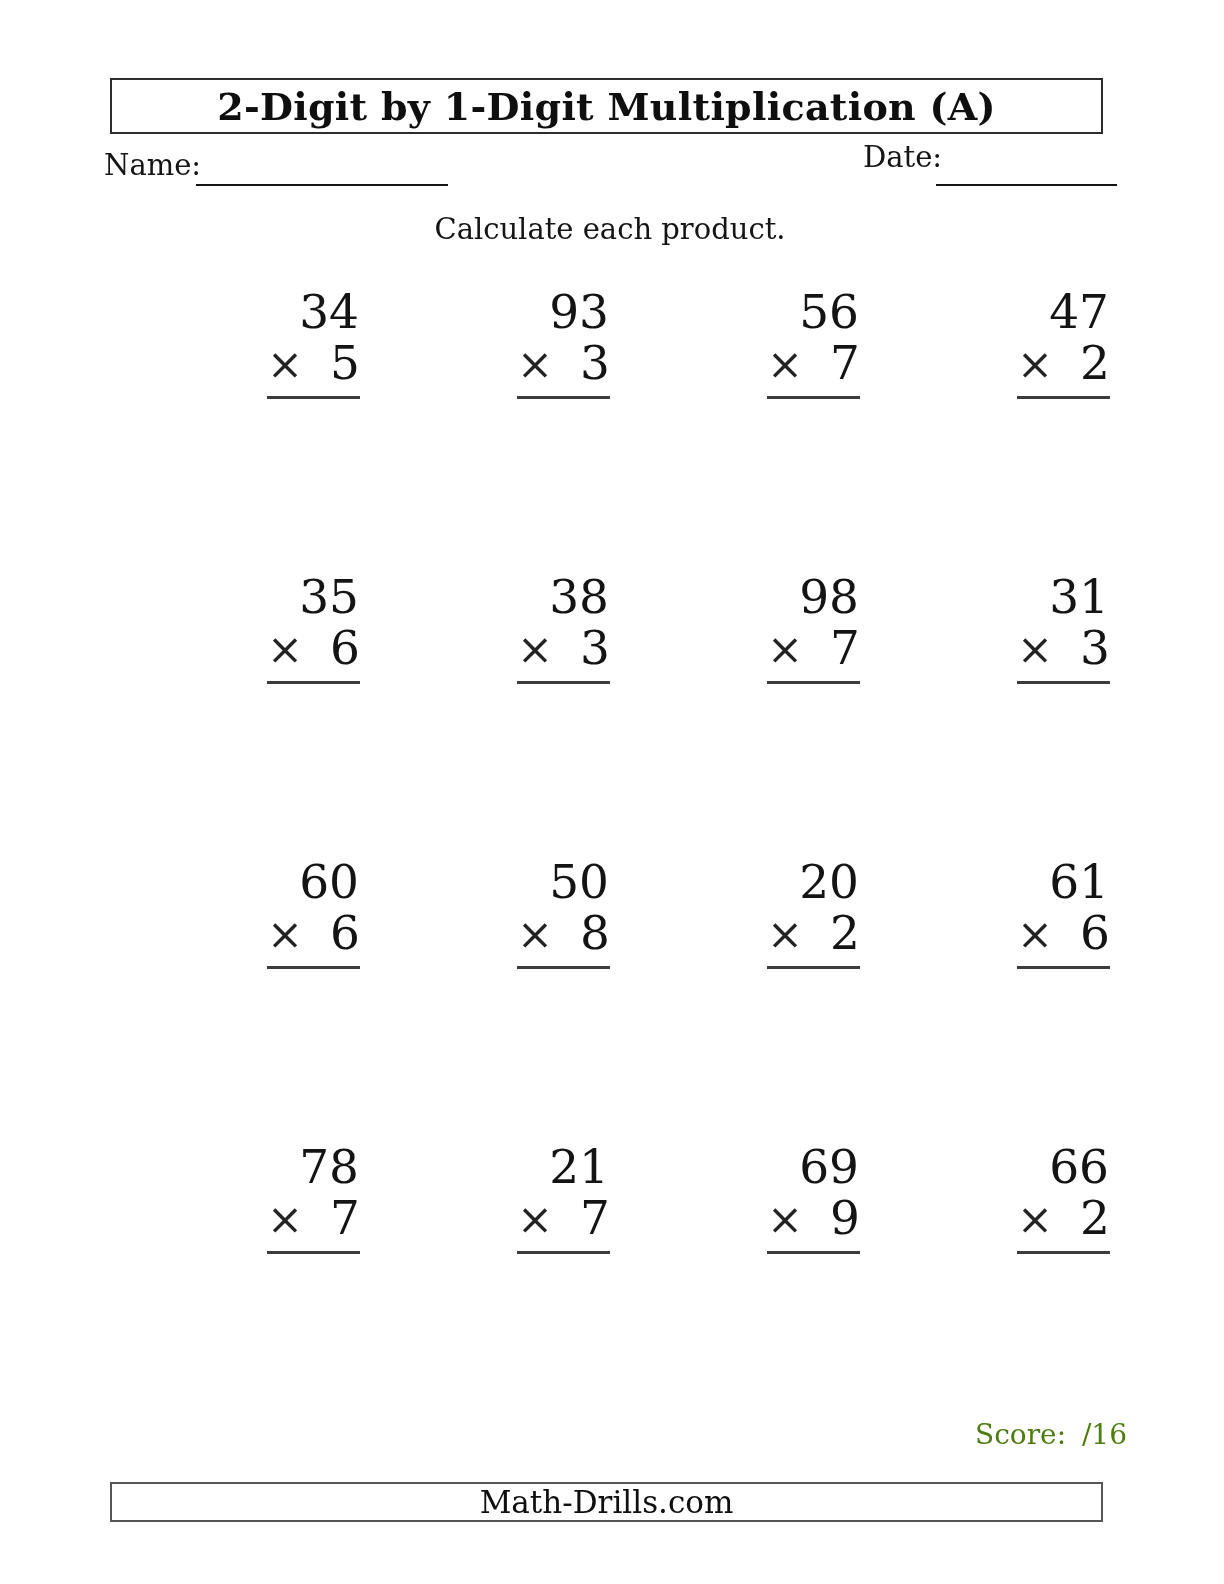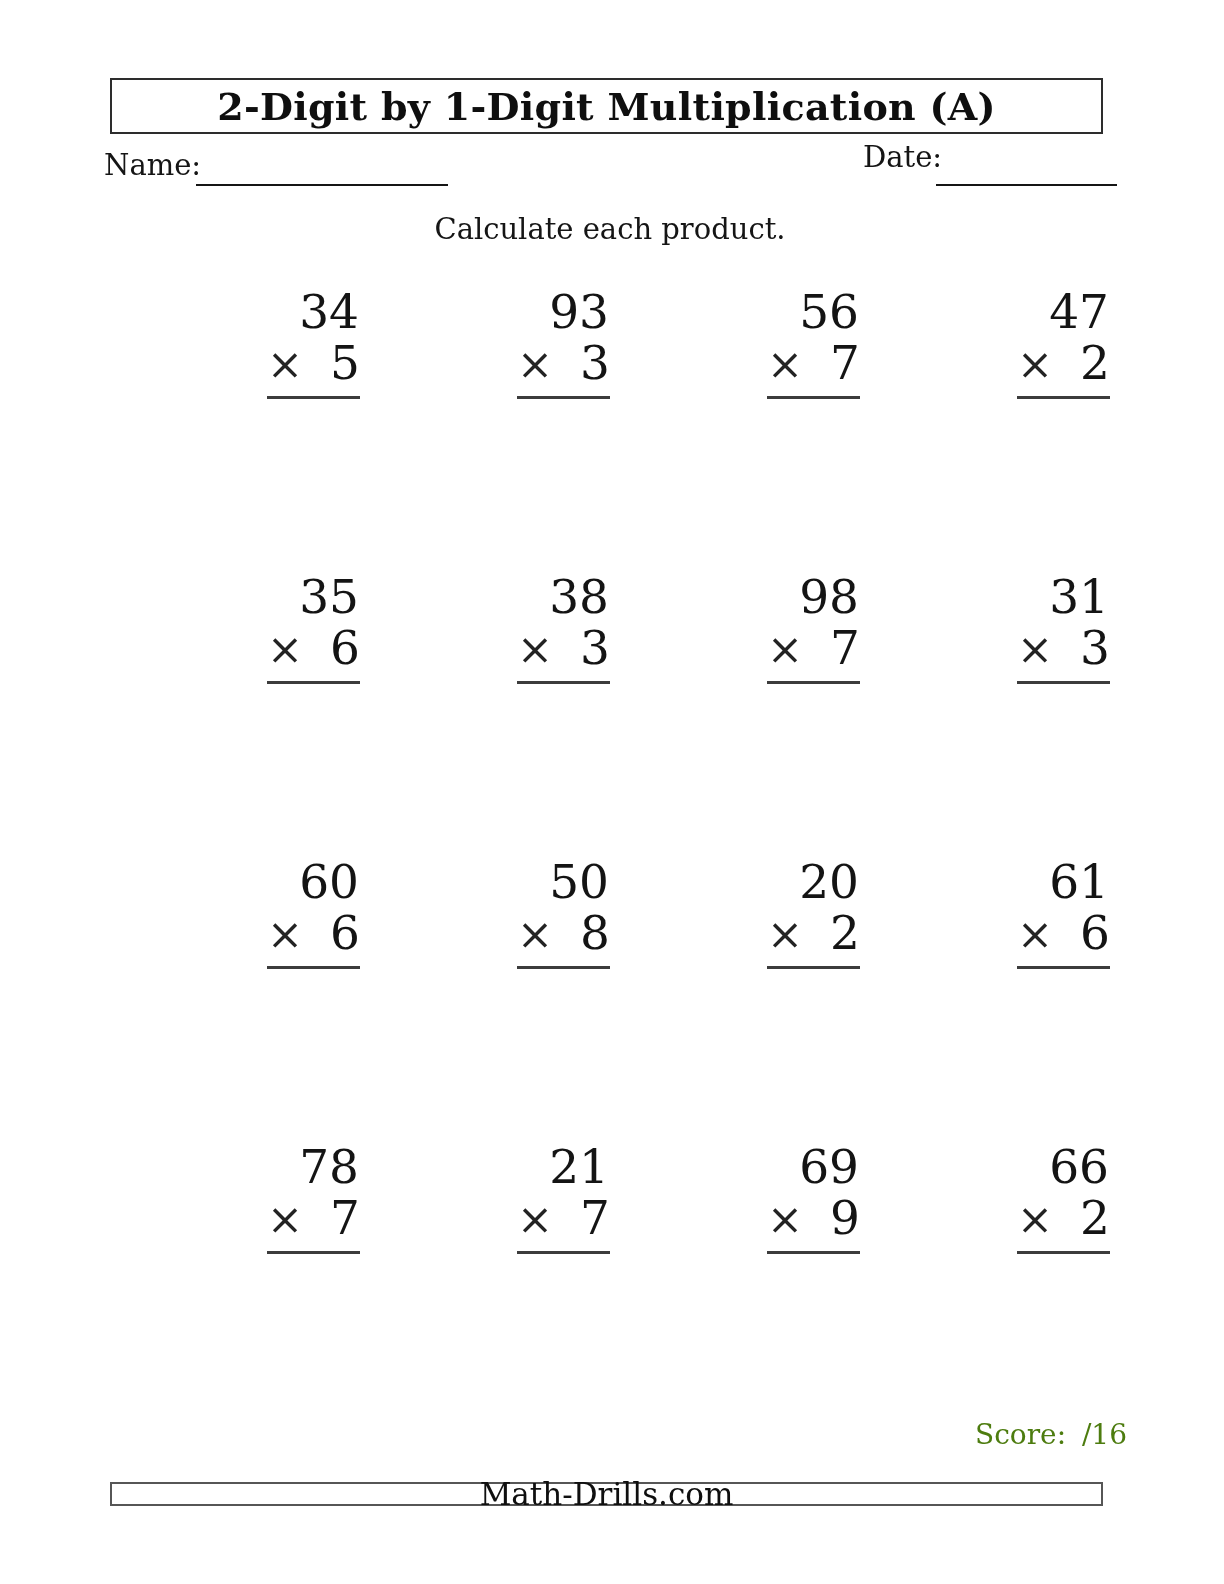--- a/index.html
+++ b/index.html
@@ -31,21 +31,21 @@
   .prob{width:93px;font-size:47px;line-height:51px;color:#141414;}
   .top-num{text-align:right;padding-right:1px;}
   .bot-row{display:flex;justify-content:space-between;align-items:baseline;}
   .times{font-size:43px;color:#232323;}
   .rule{height:0;border-bottom:3px solid #3c3c3c;margin-top:6px;}
   .score-row{
     position:absolute;top:1418px;left:975px;width:152px;
     display:flex;justify-content:space-between;font-size:28px;color:#4d7c0f;
   }
   .footer-box{
-    position:absolute;left:110px;top:1482px;width:993px;height:24px;
+    position:absolute;left:110px;top:1482px;width:993px;height:40px;
     border:2px solid #565656;box-sizing:border-box;
     display:flex;align-items:center;justify-content:center;
   }
   .footer-box span{font-size:31px;color:#0f0f0f;}
 </style>
 </head>
 <body>
 
 <div class="sheet">
 

